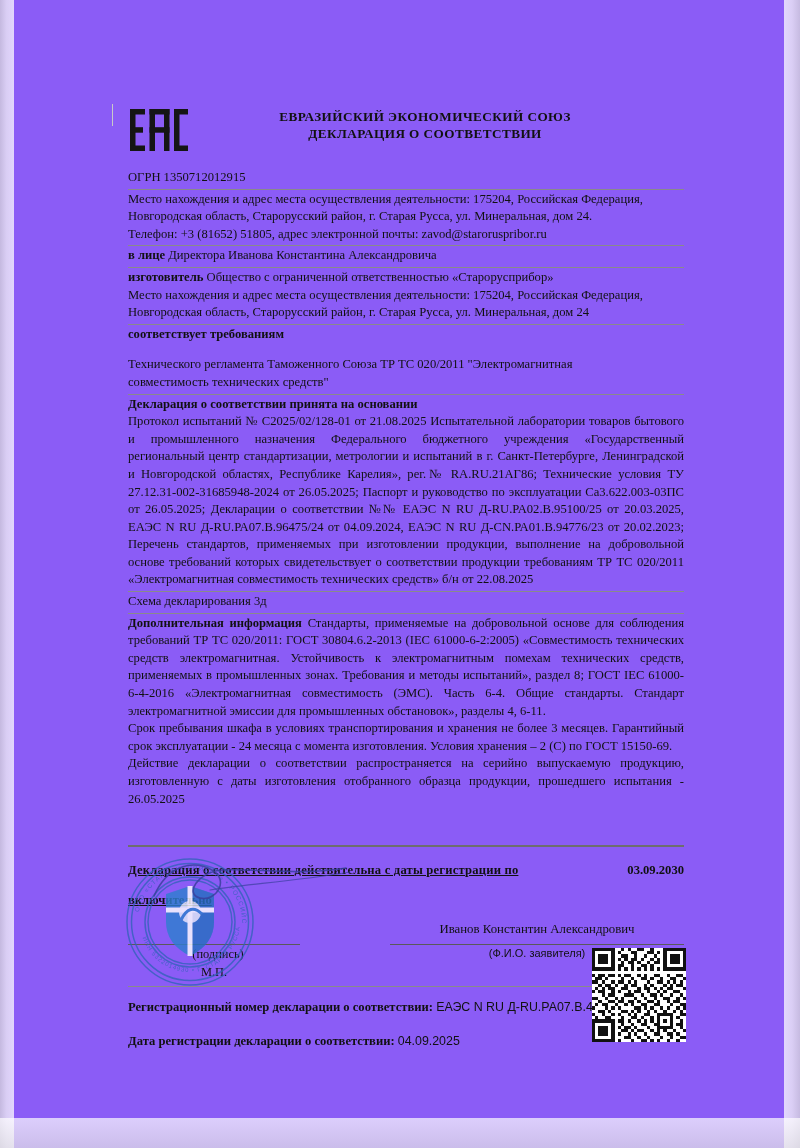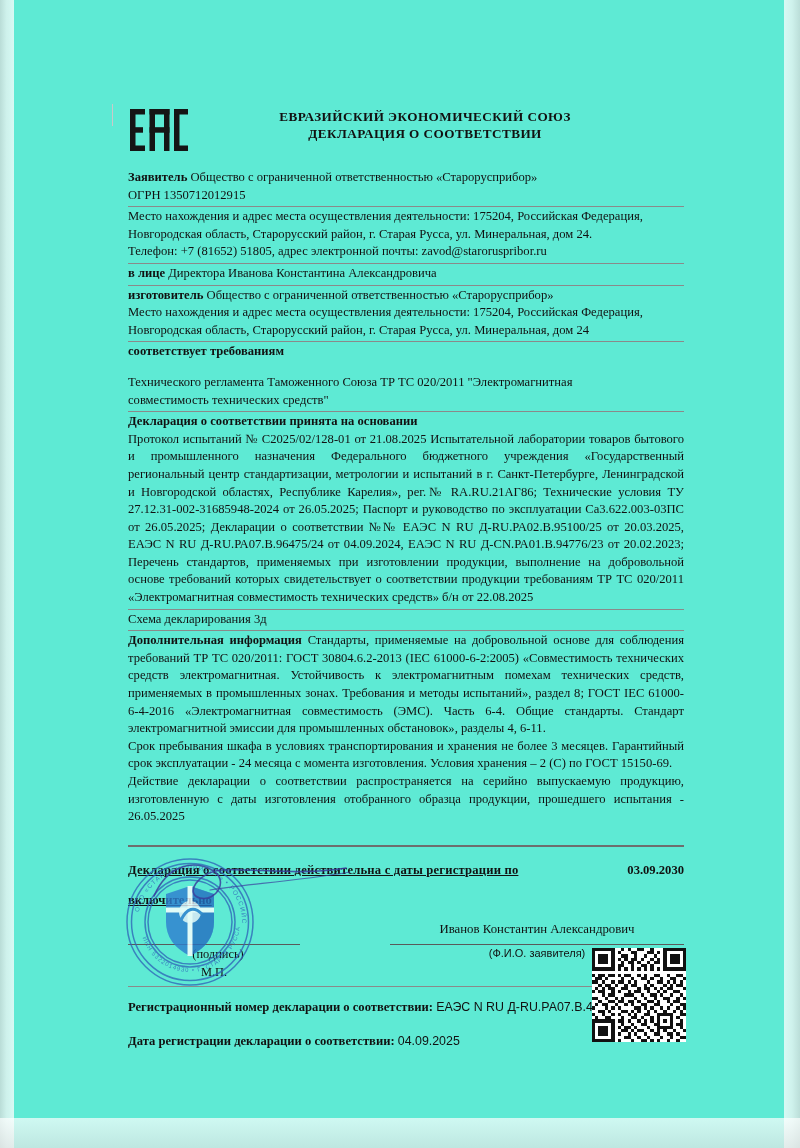--- a/index.html
+++ b/index.html
@@ -12,21 +12,21 @@
     position: relative;
     font-family: "Liberation Serif", "DejaVu Serif", serif;
     color: #111;
     overflow: hidden;
   }
 
   
   .page {
     position: absolute;
     inset: 0;
-    background: #5eead4;
+    background: #8b5cf6;
   }
   .scan-edge-left {
     position: absolute; left: 0; top: 0; width: 14px; height: 100%;
     background: linear-gradient(to right, #d8d8d8 0%, #f3f3f3 45%, #ffffff 100%);
     opacity: .75;
   }
   .scan-edge-right {
     position: absolute; right: 0; top: 0; width: 16px; height: 100%;
     background: linear-gradient(to left, #dadada 0%, #f4f4f4 50%, #ffffff 100%);
     opacity: .75;
@@ -196,29 +196,27 @@
     </div>
     <div class="header-titles">
       <div class="line1">ЕВРАЗИЙСКИЙ ЭКОНОМИЧЕСКИЙ СОЮЗ</div>
       <div class="line2">ДЕКЛАРАЦИЯ О СООТВЕТСТВИИ</div>
     </div>
   </div>
 
   <div class="doc">
 
     <div class="sect">
-      <p><span class="lab">Заявитель</span>
-        <span>Общество с ограниченной ответственностью «Старорусприбор»</span></p>
       <p>ОГРН 1350712012915</p>
     </div>
 
     <div class="sect">
       <p>Место нахождения и адрес места осуществления деятельности: 175204, Российская Федерация,</p>
       <p>Новгородская область, Старорусский район, г. Старая Русса, ул. Минеральная, дом 24.</p>
-      <p>Телефон: +7 (81652) 51805, адрес электронной почты: zavod@staroruspribor.ru</p>
+      <p>Телефон: +3 (81652) 51805, адрес электронной почты: zavod@staroruspribor.ru</p>
     </div>
 
     <div class="sect">
       <p><span class="lab">в лице</span>
         <span>Директора Иванова Константина Александровича</span></p>
     </div>
 
 
     <div class="sect">
       <p><span class="lab">изготовитель</span>

